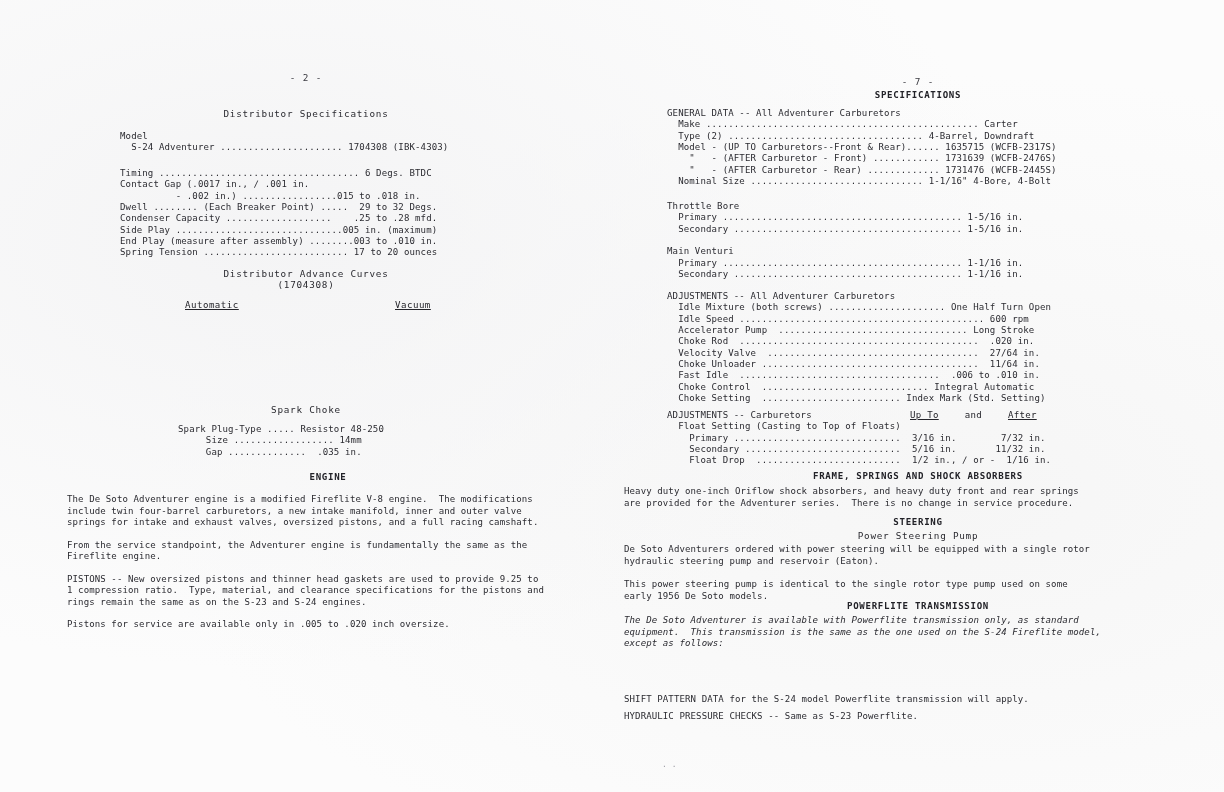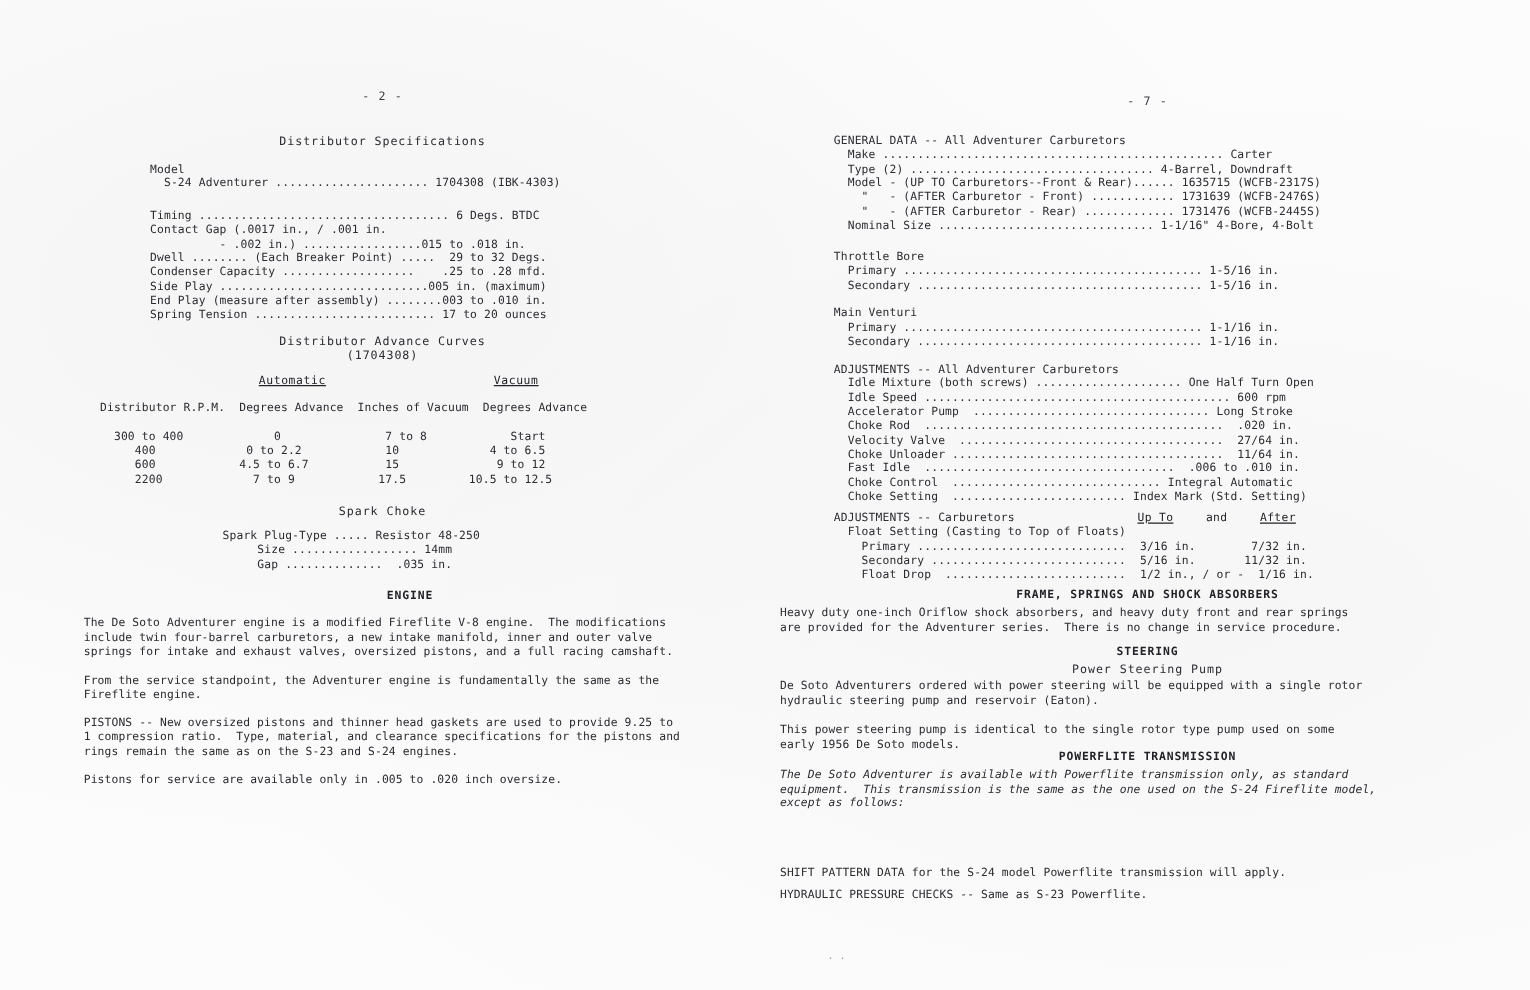--- a/index.html
+++ b/index.html
@@ -81,21 +81,21 @@
   #page-left .sec-title-4{ position:absolute; left:0; right:0; top:472px;margin-left:44px; }
   #page-left .body-col{ position:absolute; left:67px; top:494px; width:492px; }
 
   .uline{ text-decoration:underline; }
   .colhead{
     display:flex;
     justify-content:flex-start;
     font-size:9.1px;
     letter-spacing:.5px;
   }
-  .ch-auto{ position:absolute; left:185px;margin-left:22px; }
+  .ch-auto{ position:absolute; left:185px; }
   .ch-vac{  position:absolute; left:395px; }
 
   
   #page-right .folio{ position:absolute; left:0; right:0; top:76px; }
   #page-right .spec-title{ position:absolute; left:0; right:0; top:90px; }
   #page-right .blk-general{ position:absolute; left:55px; top:108px; }
   #page-right .blk-bores{ position:absolute; left:55px; top:201px; }
   #page-right .blk-adj{ position:absolute; left:55px; top:291px; }
   #page-right .blk-float{ position:absolute; left:55px; top:410px; }
   #page-right .float-heads{ position:absolute; left:298px; top:410px; }
@@ -142,26 +142,20 @@
 Spring Tension .......................... 17 to 20 ounces</pre>
 
   <div class="hd sec-title-2">Distributor Advance Curves</div>
   <div class="hd sec-title-2b">(1704308)</div>
 
   <div class="curve-heads">
     <span class="colhead ch-auto uline">Automatic</span>
     <span class="colhead ch-vac uline">Vacuum</span>
   </div>
 
-  <pre class="block curve-table">Distributor R.P.M.  Degrees Advance  Inches of Vacuum  Degrees Advance
-
-  300 to 400             0               7 to 8            Start
-     400             0 to 2.2            10             4 to 6.5
-     600            4.5 to 6.7           15              9 to 12
-     2200             7 to 9            17.5         10.5 to 12.5</pre>
 
   <div class="hd sec-title-3">Spark Choke</div>
   <pre class="block blk-plug">Spark Plug-Type ..... Resistor 48-250
      Size .................. 14mm
      Gap ..............  .035 in.</pre>
 
   <div class="hd-caps sec-title-4">ENGINE</div>
 
   <div class="body-col">
     <pre class="para">The De Soto Adventurer engine is a modified Fireflite V-8 engine.  The modifications
@@ -176,20 +170,21 @@
 rings remain the same as on the S-23 and S-24 engines.</pre>
     <div class="gap-m"></div>
     <pre class="para">Pistons for service are available only in .005 to .020 inch oversize.</pre>
   </div>
 
 </div>
 
 <div class="sheet" id="page-right">
 
   <div class="folio">- 7 -</div>
+  <div class="hd-caps spec-title">SPECIFICATIONS</div>
 
   <pre class="block blk-general">GENERAL DATA -- All Adventurer Carburetors
   Make ................................................. Carter
   Type (2) ................................... 4-Barrel, Downdraft
   Model - (UP TO Carburetors--Front &amp; Rear)...... 1635715 (WCFB-2317S)
     "   - (AFTER Carburetor - Front) ............ 1731639 (WCFB-2476S)
     "   - (AFTER Carburetor - Rear) ............. 1731476 (WCFB-2445S)
   Nominal Size ............................... 1-1/16" 4-Bore, 4-Bolt</pre>
 
   <pre class="block blk-bores">Throttle Bore

